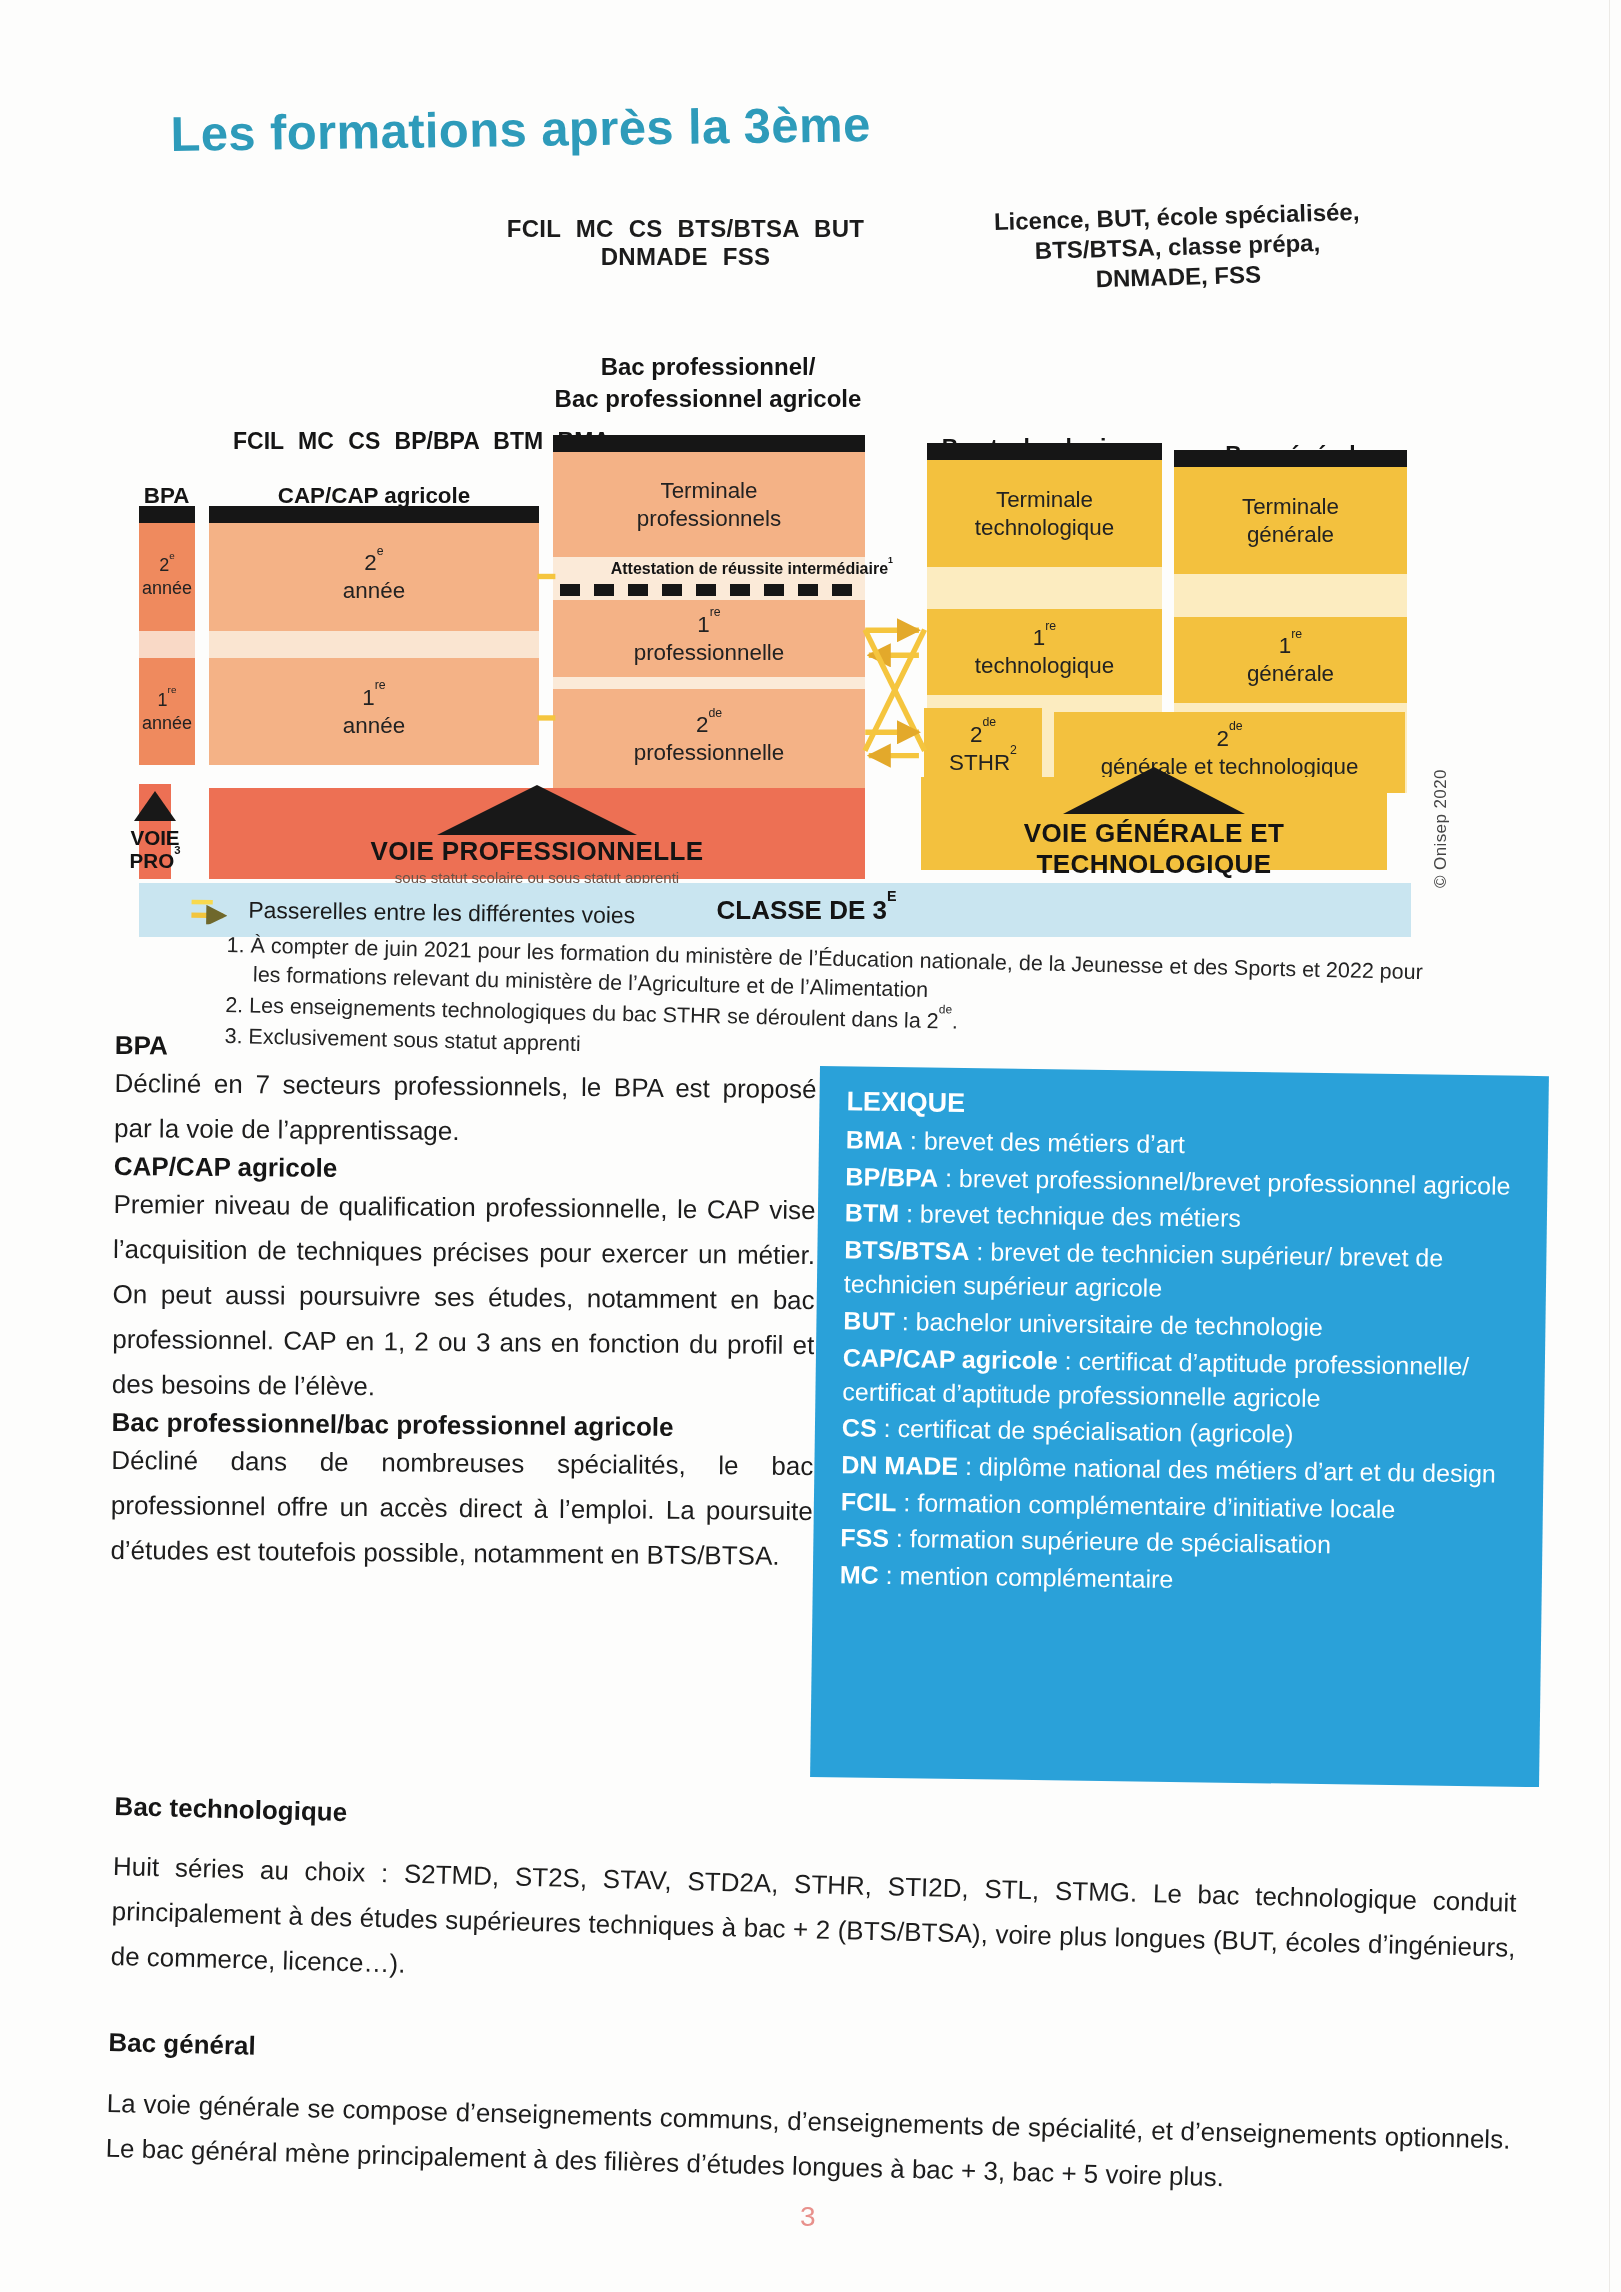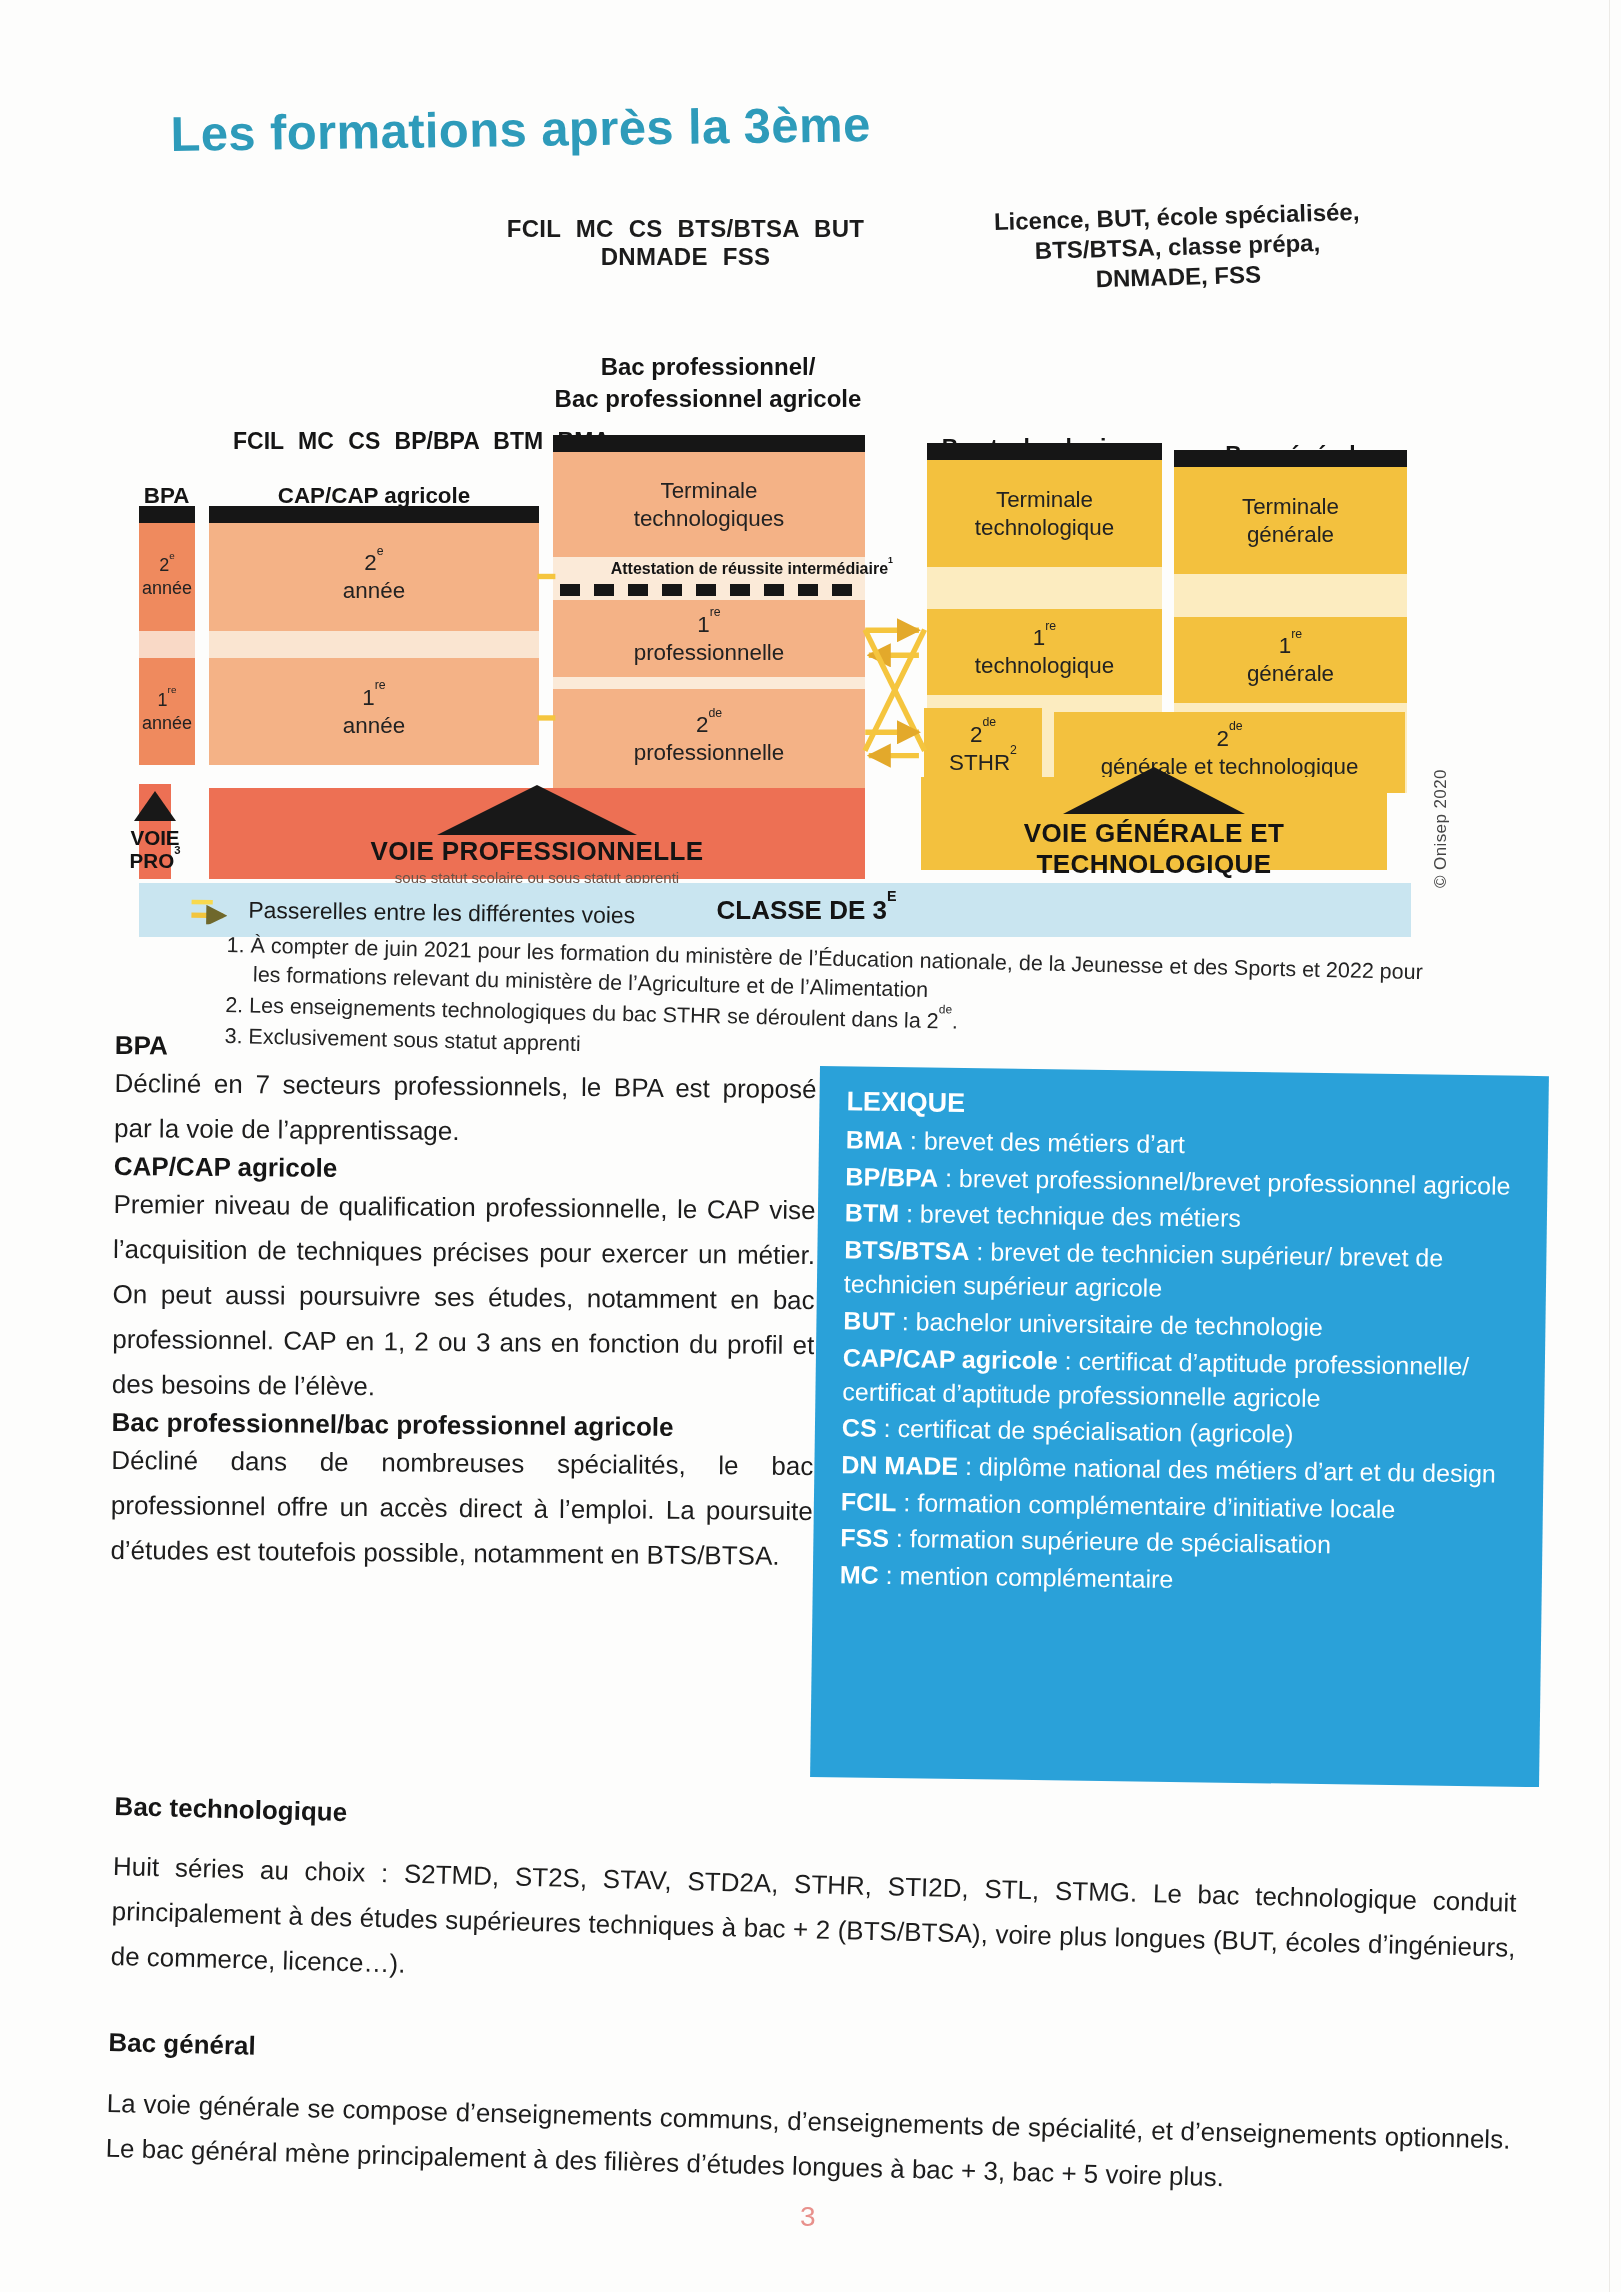--- a/index.html
+++ b/index.html
@@ -180,21 +180,21 @@
     </div>
     <div class="dbox salmon boxB2">
       <span class="bl"><span>2</span><sup>e</sup></span>
       <span class="bl">année</span>
     </div>
     <div class="dbox salmon boxB1">
       <span class="bl"><span>1</span><sup>re</sup></span>
       <span class="bl">année</span>
     </div>
 
-    <div class="dbox salmon boxCterm">Terminale technologiques</div>
+    <div class="dbox salmon boxCterm">Terminale professionnels</div>
     <div class="attest">
       <span>Attestation de réussite intermédiaire</span><sup>1</sup>
     </div>
     <div class="dashline"></div>
     <div class="dbox salmon boxC1">
       <span class="bl"><span>1</span><sup>re</sup></span>
       <span class="bl">professionnelle</span>
     </div>
     <div class="dbox salmon boxC2">
       <span class="bl"><span>2</span><sup>de</sup></span>

